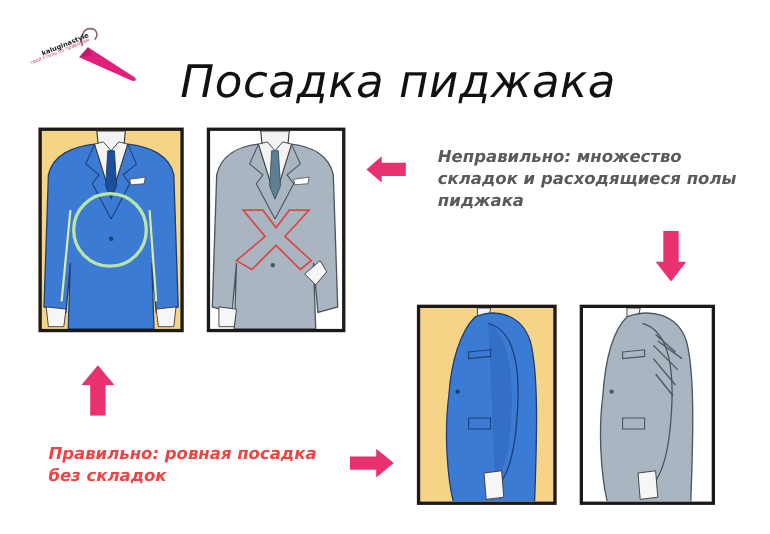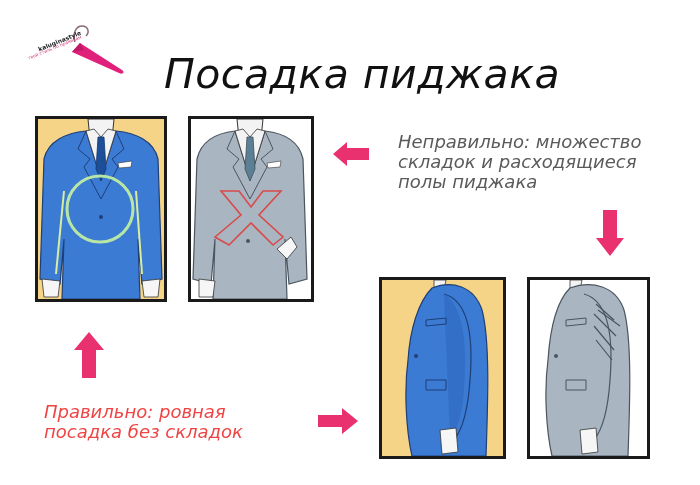--- a/index.html
+++ b/index.html
@@ -1,19 +1,19 @@
 <!DOCTYPE html>
 <html><head>
 <meta charset="utf-8">
 <style>
   html, body { margin: 0; padding: 0; }
   body { width: 700px; height: 485px; background: #ffffff; position: relative; overflow: hidden; font-family: "DejaVu Sans", sans-serif; }
   .abs { position: absolute; }
   .title { left: 0; width: 700px; top: 50px; text-align: center; font-family: "DejaVu Sans", sans-serif; font-style: italic; font-size: 41px; color: #111; letter-spacing: 0.5px; padding-left: 12px; }
-  .caption { font-family: "DejaVu Sans", sans-serif; font-style: italic; font-weight: normal; font-size: 18px; line-height: 20px; }
+  .caption { font-family: "DejaVu Sans", sans-serif; font-style: italic; font-weight: bold; font-size: 15px; line-height: 20px; }
   .cap-wrong { left: 398px; top: 132px; width: 290px; color: #5a5a5a; }
   .cap-right { left: 44px; top: 402px; width: 250px; color: #ef4444; }
   .frame { border: 3px solid #1a1a1a; box-sizing: border-box; overflow: hidden; }
   .logo { left: 22px; top: 12px; width: 110px; height: 70px; }
   .logo-text1 { left: 37px; top: 46px; font-size: 6px; font-weight: bold; color: #222; transform: rotate(-22deg); transform-origin: left top; white-space: nowrap; }
   .logo-text2 { left: 27px; top: 56px; font-size: 4.5px; color: #d2387a; transform: rotate(-22deg); transform-origin: left top; white-space: nowrap; }
   svg { display: block; }
 </style>
 </head>
 <body>

